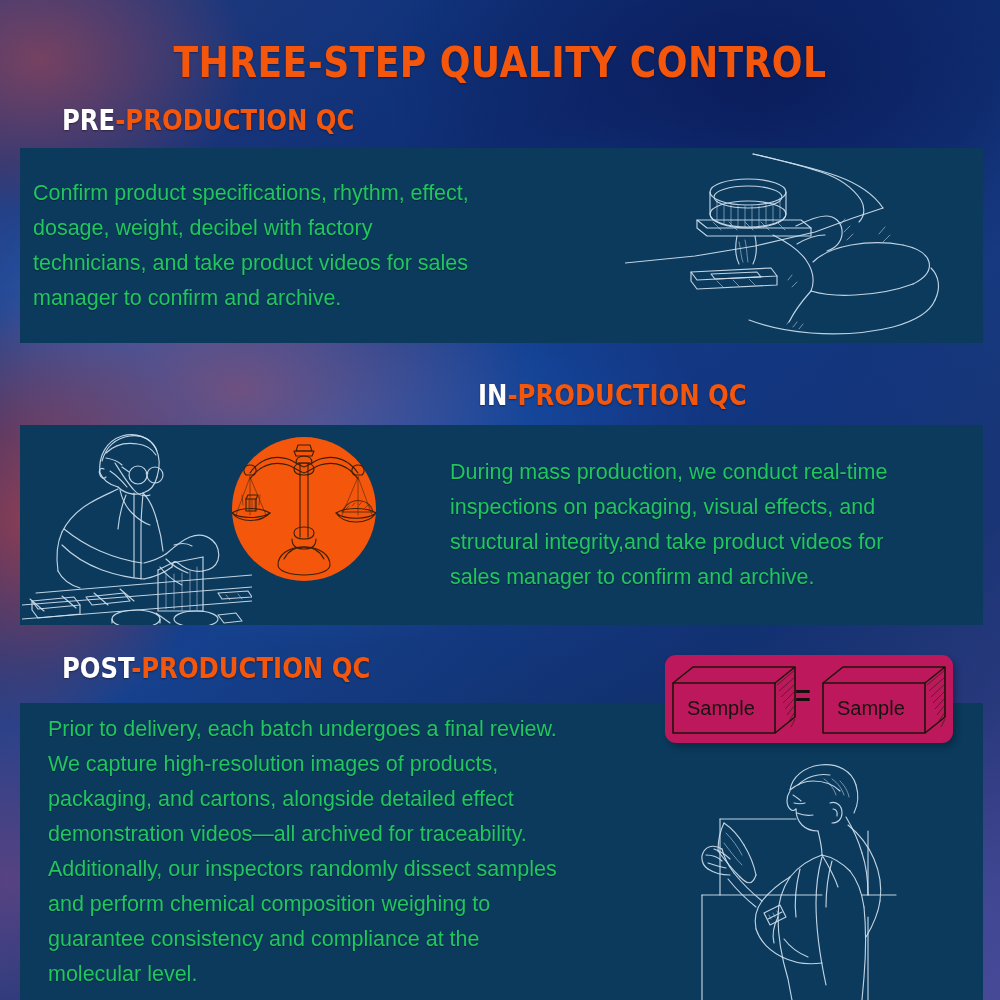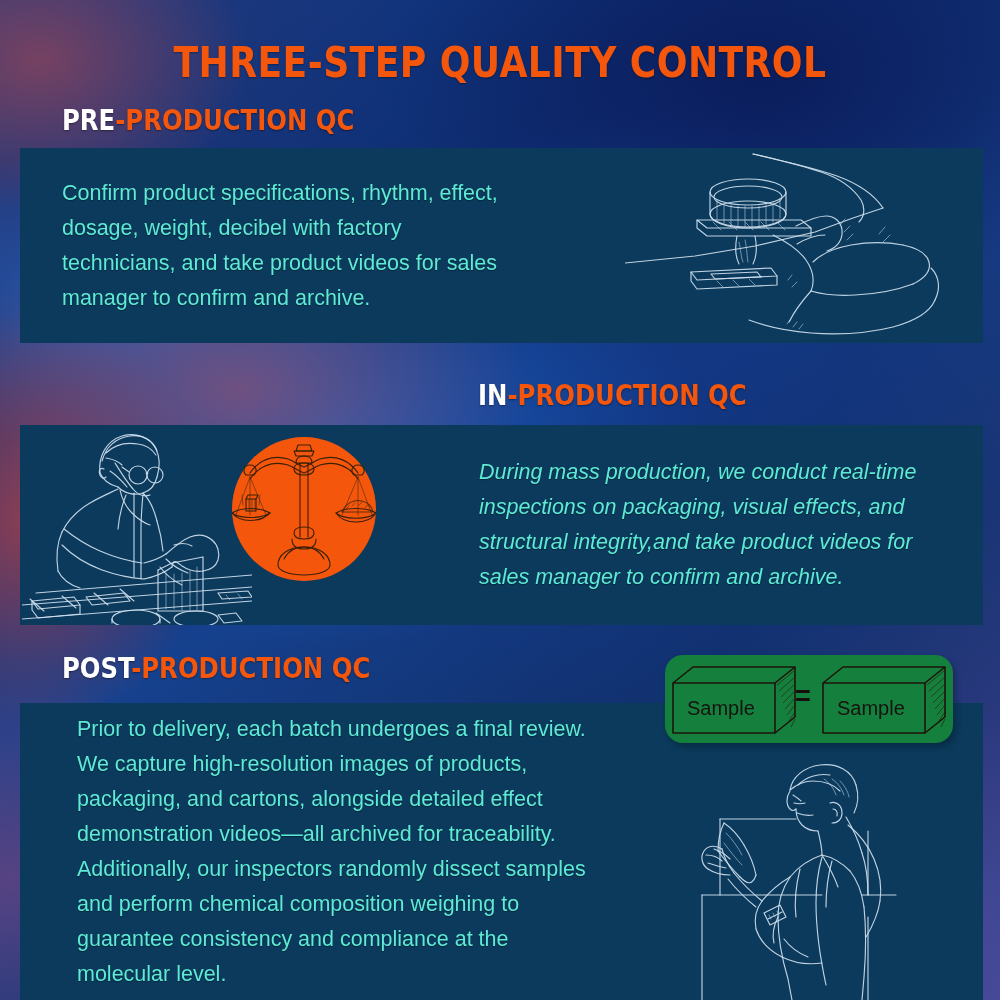--- a/index.html
+++ b/index.html
@@ -77,47 +77,46 @@
     background: #0b3a5c;
     overflow: hidden;
   }
   #panel1 { left: 20px; top: 148px; width: 963px; height: 195px; }
   #panel2 { left: 20px; top: 425px; width: 963px; height: 200px; }
   #panel3 { left: 20px; top: 703px; width: 963px; height: 297px; }
 
   
   .body-text {
     position: absolute;
-    color: #5eead4;
+    color: #22c55e;
     font-size: 21.5px;
     line-height: 35px;
     white-space: pre-line;
     text-shadow: 0 1px 1px rgba(0,0,0,0.35);
-    margin-left: 29px;
   }
   #t1 { left: 33px; top: 176px; width: 560px; }
-  #t2 { left: 450px; top: 455px; width: 540px; font-style: italic; }
+  #t2 { left: 450px; top: 455px; width: 540px; }
   #t3 { left: 48px; top: 712px; width: 630px; }
 
   
   #scale-circle {
     position: absolute;
     left: 232px; top: 437px;
     width: 144px; height: 144px;
     border-radius: 50%;
     background: #f4560c;
   }
 
   
   #sample-badge {
     position: absolute;
     left: 665px; top: 655px;
     width: 288px; height: 88px;
-    background: #15803d;
-    border-radius: 18px;
+    background: #be185d;
+    border-radius: 11px;
     box-shadow: 3px 4px 6px rgba(0,0,0,0.25);
     padding-left: 16px;
   }
   #sample-badge .bx-label {
     position: absolute;
     font-size: 20px;
     color: #15140f;
     font-family: "Liberation Sans", sans-serif;
   }
   #sample-badge .eq {

